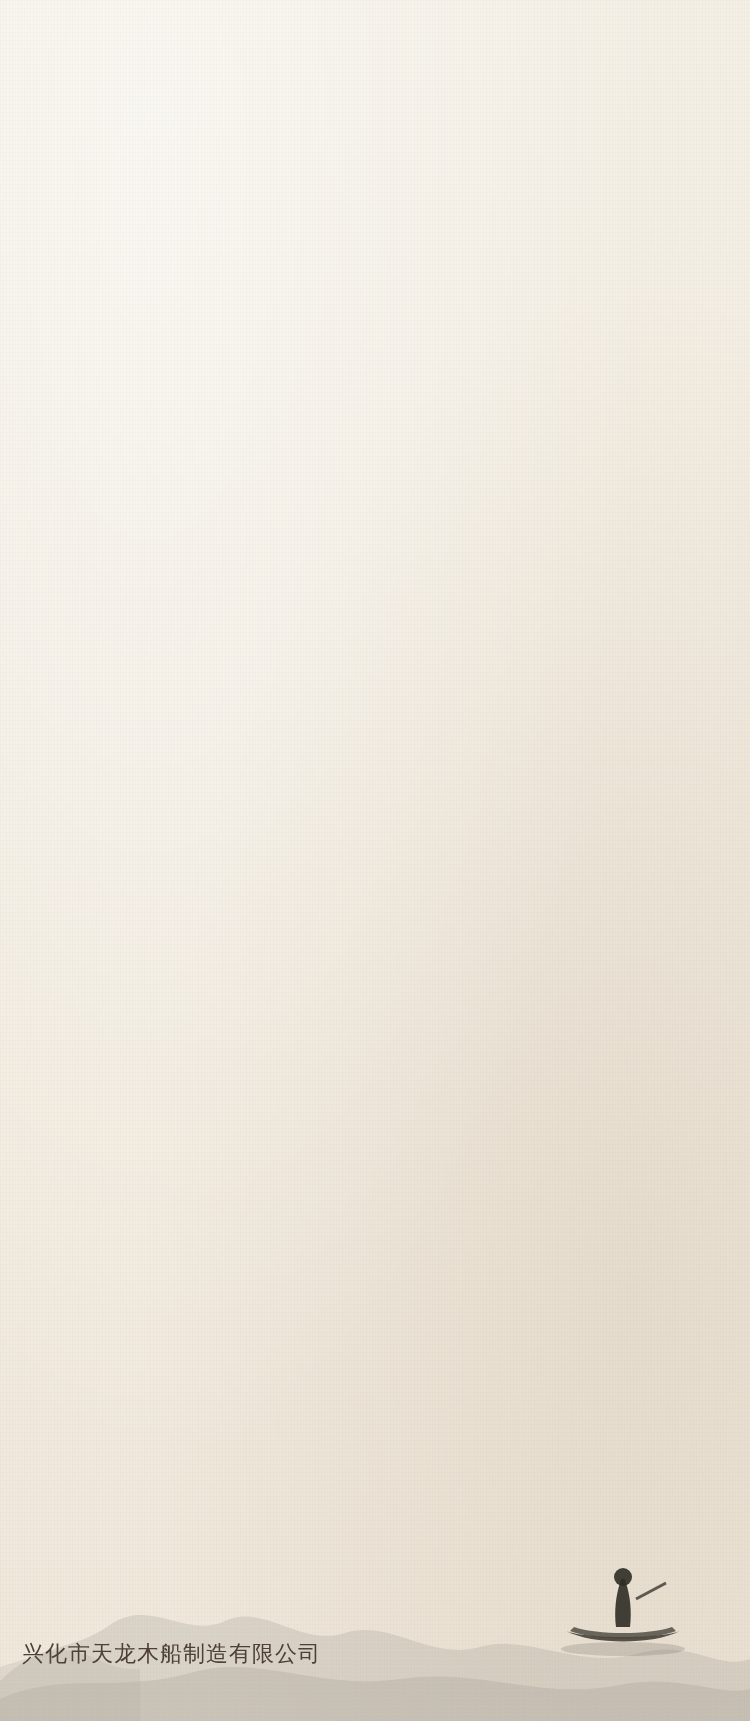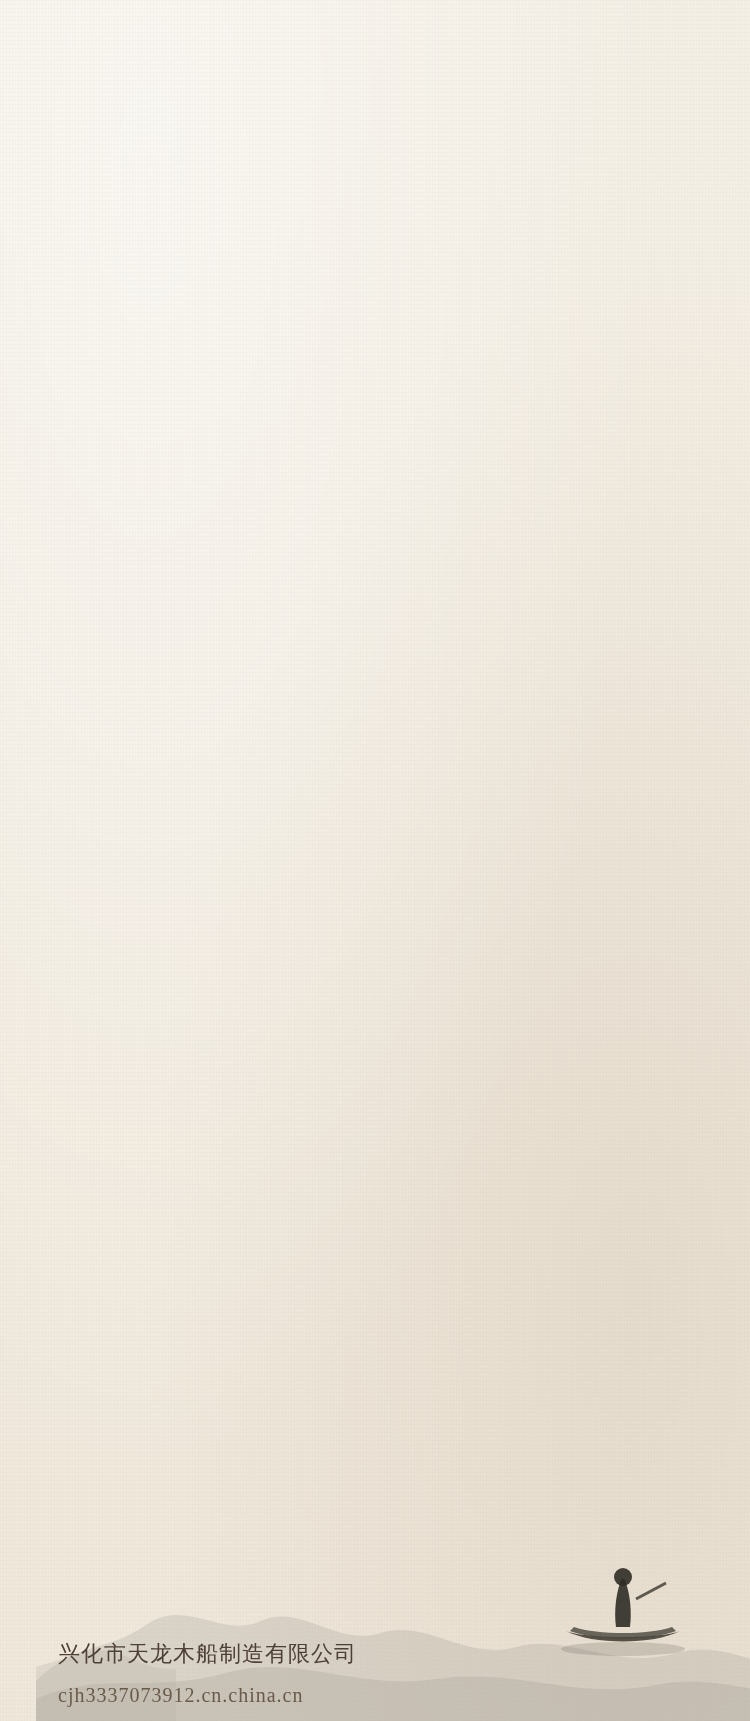--- a/index.html
+++ b/index.html
@@ -117,21 +117,20 @@
     margin-top: 0px;
   }
 
   
   .footer {
     position: absolute;
     left: 0;
     right: 0;
     bottom: 0;
     height: 200px;
-    margin-left: 36px;
   }
   .mountains {
     position: absolute;
     left: 0;
     right: 0;
     bottom: 0;
     height: 200px;
     overflow: hidden;
     opacity: 0.55;
   }
@@ -251,15 +250,14 @@
         <ellipse cx="75" cy="96" rx="62" ry="7" fill="#6e6a62" opacity="0.25"></ellipse>
         <path d="M18,78 C45,92 105,92 132,78 C112,86 38,86 18,78 Z" fill="#3c382f" opacity="0.85"></path>
         <path d="M22,78 C48,88 102,88 128,78 L124,74 C100,82 50,82 26,74 Z" fill="#4a463c" opacity="0.8"></path>
         <path d="M72,30 C68,42 66,58 68,74 L82,74 C84,58 82,42 78,30 C77,24 73,24 72,30 Z" fill="#2f2c26" opacity="0.9"></path>
         <circle cx="75" cy="24" r="9" fill="#2f2c26" opacity="0.9"></circle>
         <path d="M88,46 L118,30" stroke="#3c382f" stroke-width="3" opacity="0.8" fill="none"></path>
       </svg>
     </div>
 
     <div class="footer-text">兴化市天龙木船制造有限公司</div>
-    <div class="footer-sub">cjh3337073912.cn.china.cn</div>
   </div>
 </div>
 
 </body></html>

